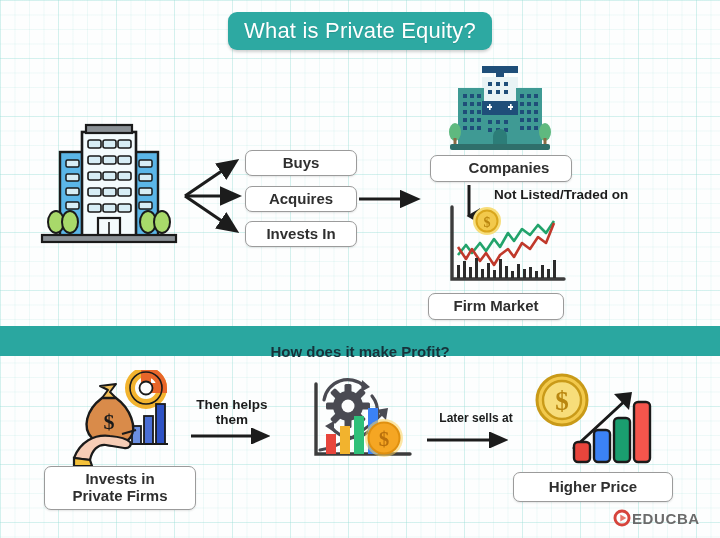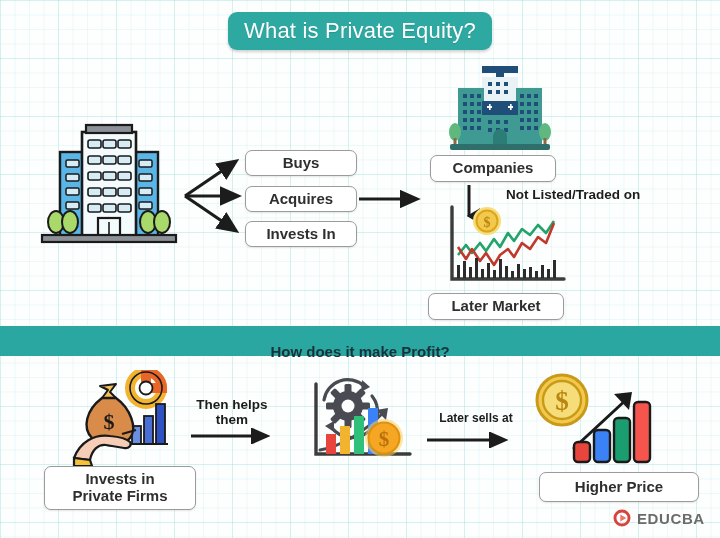--- a/index.html
+++ b/index.html
@@ -46,21 +46,21 @@
   }
   .banner span{color:#17323a;font-size:15px;font-weight:bold;margin-top:20px;}
 
   
   .ftext{position:absolute;color:#1c1c1c;font-weight:bold;line-height:1.1;}
 
   svg{display:block;}
   .svgwrap{position:absolute;}
 
   
-  .educba{position:absolute;left:612px;top:508px;display:flex;align-items:center;gap:5px;}
+  .educba{position:absolute;left:612px;top:508px;display:flex;align-items:center;}
   .educba .word{font-size:15px;font-weight:bold;color:#6b6b6b;letter-spacing:.6px;}
 </style>
 </head>
 <body>
 
 <div id="page">
 
   <div class="title-bar">
     <span>What is Private Equity?</span>
   </div>
@@ -222,34 +222,34 @@
 
       <ellipse cx="7" cy="68" rx="6" ry="9" fill="#5fb97f"></ellipse>
       <ellipse cx="97" cy="68" rx="6" ry="9" fill="#5fb97f"></ellipse>
       <rect x="5.5" y="74" width="3" height="6" fill="#8a6a45"></rect>
       <rect x="95.5" y="74" width="3" height="6" fill="#8a6a45"></rect>
 
       <rect x="2" y="80" width="100" height="6" rx="2" fill="#2f6f6b"></rect>
     </svg>
   </div>
 
-  <div class="lbl" style="left:430px;top:155px;width:124px;height:25px;font-size:15px;">Companies</div>
+  <div class="lbl" style="left:430px;top:155px;width:124px;height:25px;font-size:15px;padding-left:16px;">Companies</div>
 
   <div class="svgwrap" style="left:458px;top:184px;width:22px;height:42px;">
     <svg width="22" height="42" viewBox="0 0 22 42">
       <defs>
         <marker id="ah3" markerWidth="8" markerHeight="8" refX="4" refY="6.2" orient="auto">
           <path d="M0,0 L8,0 L4,7 Z" fill="#1c1c1c"></path>
         </marker>
       </defs>
       <line x1="11" y1="1" x2="11" y2="32" stroke="#1c1c1c" stroke-width="3" marker-end="url(#ah3)"></line>
     </svg>
   </div>
 
-  <div class="ftext" style="left:494px;top:188px;font-size:13.5px;margin-left:12px;">Not Listed/Traded on</div>
+  <div class="ftext" style="left:494px;top:188px;font-size:13.5px;">Not Listed/Traded on</div>
 
   <div class="svgwrap" style="left:442px;top:203px;width:130px;height:88px;">
     <svg width="130" height="88" viewBox="0 0 130 88">
 
       <path d="M10,4 L10,76 L122,76" fill="none" stroke="#3c3c3c" stroke-width="3.4" stroke-linecap="round"></path>
 
       <polyline fill="none" stroke="#22a36b" stroke-width="2.6" stroke-linejoin="round" points="16,52 24,42 30,50 38,40 44,48 52,36 58,44 66,30 72,38 80,26 88,32 96,22 104,30 112,18"></polyline>
 
       <polyline fill="none" stroke="#c0392b" stroke-width="2.6" stroke-linejoin="round" points="16,44 24,56 30,46 38,58 44,50 52,62 58,52 66,46 72,54 80,40 88,46 96,34 104,40 112,20"></polyline>
 
@@ -272,21 +272,21 @@
           <rect x="105" y="66" width="3" height="9"></rect>
         <rect x="111" y="57" width="3" height="18"></rect>
       </g>
 
       <circle cx="45" cy="18" r="14" fill="#f7dd7a"></circle>
       <circle cx="45" cy="18" r="10.5" fill="#f2c94c" stroke="#d9a61c" stroke-width="2"></circle>
       <text x="45" y="24" font-size="14" font-weight="bold" fill="#b9860f" text-anchor="middle" font-family="Liberation Serif, serif">$</text>
     </svg>
   </div>
 
-  <div class="lbl" style="left:428px;top:293px;width:134px;height:25px;font-size:15px;">Later Market</div>
+  <div class="lbl" style="left:428px;top:293px;width:134px;height:25px;font-size:15px;">Firm Market</div>
 
   <div class="banner">
     <span>How does it make Profit?</span>
   </div>
 
   <div class="svgwrap" style="left:72px;top:370px;width:120px;height:96px;">
     <svg width="120" height="96" viewBox="0 0 120 96">
 
       <g>
         <circle cx="74" cy="18" r="16" fill="none" stroke="#f2b32e" stroke-width="10"></circle>
@@ -396,21 +396,21 @@
 
       <g stroke="#1a1a1a" stroke-width="2.4">
         <rect x="44" y="70" width="16" height="20" rx="4" fill="#e8453c"></rect>
         <rect x="64" y="58" width="16" height="32" rx="4" fill="#3b82f6"></rect>
         <rect x="84" y="46" width="16" height="44" rx="4" fill="#1a9e6f"></rect>
         <rect x="104" y="30" width="16" height="60" rx="4" fill="#f5554c"></rect>
       </g>
     </svg>
   </div>
 
-  <div class="lbl" style="left:513px;top:472px;width:158px;height:28px;font-size:15px;margin-left:26px;">Higher Price</div>
+  <div class="lbl" style="left:513px;top:472px;width:158px;height:28px;font-size:15px;">Higher Price</div>
 
   <div class="educba">
     <span>
       <svg width="20" height="20" viewBox="0 0 20 20">
         <path d="M10,1.5 A8.5,8.5 0 1 0 18.5,10 A8.5,8.5 0 0 0 10,1.5 Z
                  M10,4.4 A5.6,5.6 0 1 1 4.4,10 A5.6,5.6 0 0 1 10,4.4 Z" fill="#d6443c"></path>
         <path d="M8.3,6.6 L14.3,10 L8.3,13.4 Z" fill="#e8766a"></path>
       </svg>
     </span>
     <span class="word">EDUCBA</span>

